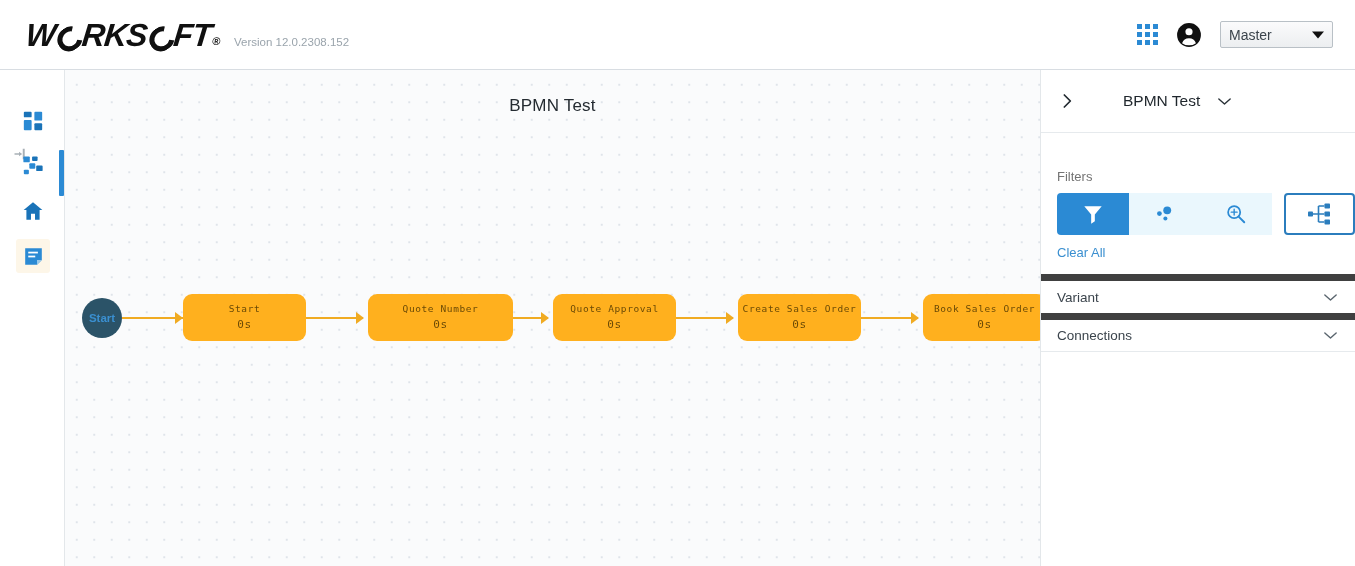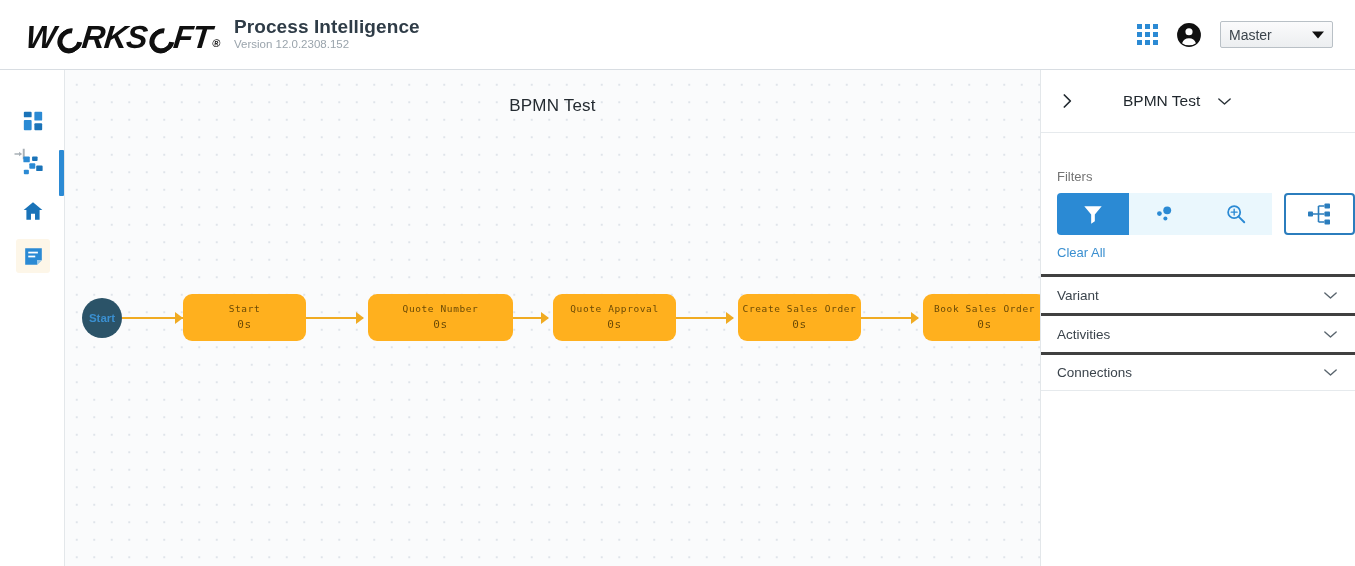--- a/index.html
+++ b/index.html
@@ -200,39 +200,38 @@
     margin-left: 12px;
   }
   .clear-all {
     margin: 10px 8px 0 16px;
     font-size: 13px; color: #3a8fd0;
     cursor: pointer; display: inline-block;
   }
   .acc-list { margin-top: 13px; }
   .acc-row {
     height: 39px;
-    border-top: 3px solid #404040;
+    border-top: 7px solid #404040;
     display: flex; align-items: center;
     padding: 0 16px;
     cursor: pointer;
   }
   .acc-row:last-child { border-bottom: 1px solid #e6eaed; }
   .acc-label { font-size: 13.5px; color: #3b444c; }
   .acc-chev { margin-left: auto; display: flex; }
 </style>
 </head>
 <body>
 
 <div class="app">
 
   <div class="header">
     <div class="brand-wrap">
       <div class="logo-text"><span>W</span><span class="logo-o"></span><span>RKS</span><span class="logo-o"></span><span>FT</span><span class="logo-reg">®</span></div>
       <div class="brand-titles">
-        <div class="brand-title">Process Intelligence</div>
         <div class="brand-version">Version 12.0.2308.152</div>
       </div>
     </div>
 
     <div class="header-right">
       <div class="grid-icon">
         <i></i>
           <i></i>
           <i></i>
           <i></i>
@@ -395,28 +394,20 @@
     <div class="acc-list">
       <div class="acc-row">
         <span class="acc-label">Variant</span>
         <span class="acc-chev">
           <svg width="17" height="17" viewBox="0 0 24 24">
               <path d="M4 8.5l8 7 8-7" stroke="#5a656e" stroke-width="2" fill="none" stroke-linecap="round" stroke-linejoin="round"></path>
             </svg>
         </span>
       </div>
       <div class="acc-row">
-        <span class="acc-label">Activities</span>
-        <span class="acc-chev">
-          <svg width="17" height="17" viewBox="0 0 24 24">
-              <path d="M4 8.5l8 7 8-7" stroke="#5a656e" stroke-width="2" fill="none" stroke-linecap="round" stroke-linejoin="round"></path>
-            </svg>
-        </span>
-      </div>
-      <div class="acc-row">
         <span class="acc-label">Connections</span>
         <span class="acc-chev">
           <svg width="17" height="17" viewBox="0 0 24 24">
               <path d="M4 8.5l8 7 8-7" stroke="#5a656e" stroke-width="2" fill="none" stroke-linecap="round" stroke-linejoin="round"></path>
             </svg>
         </span>
       </div>
     </div>
 
   </div>

